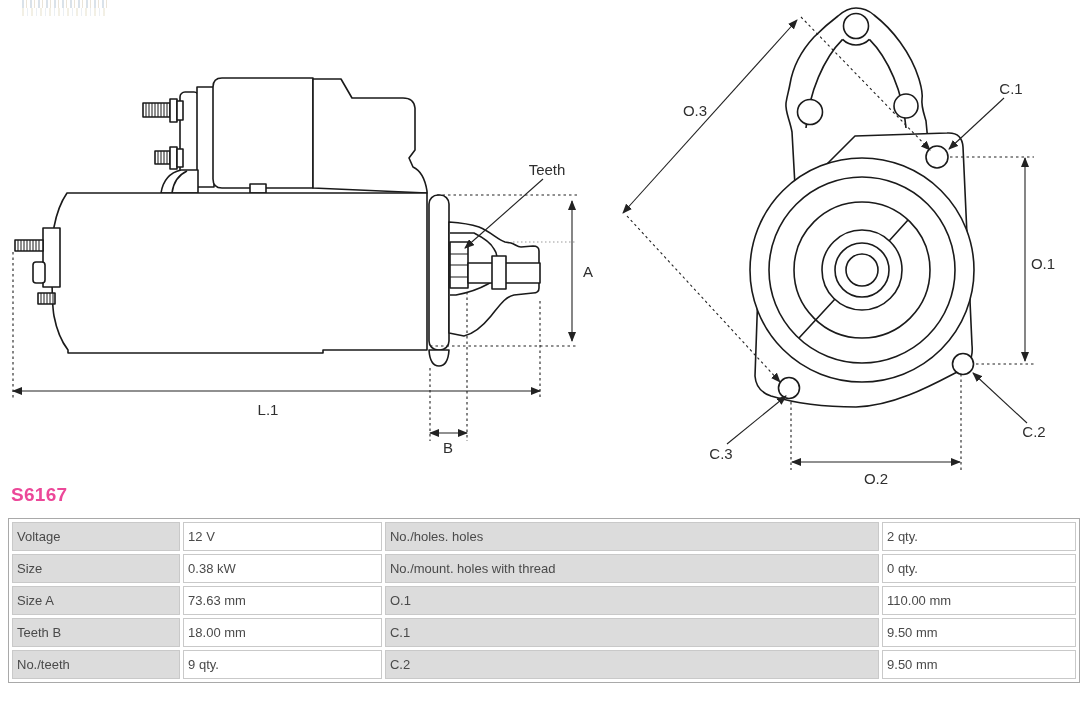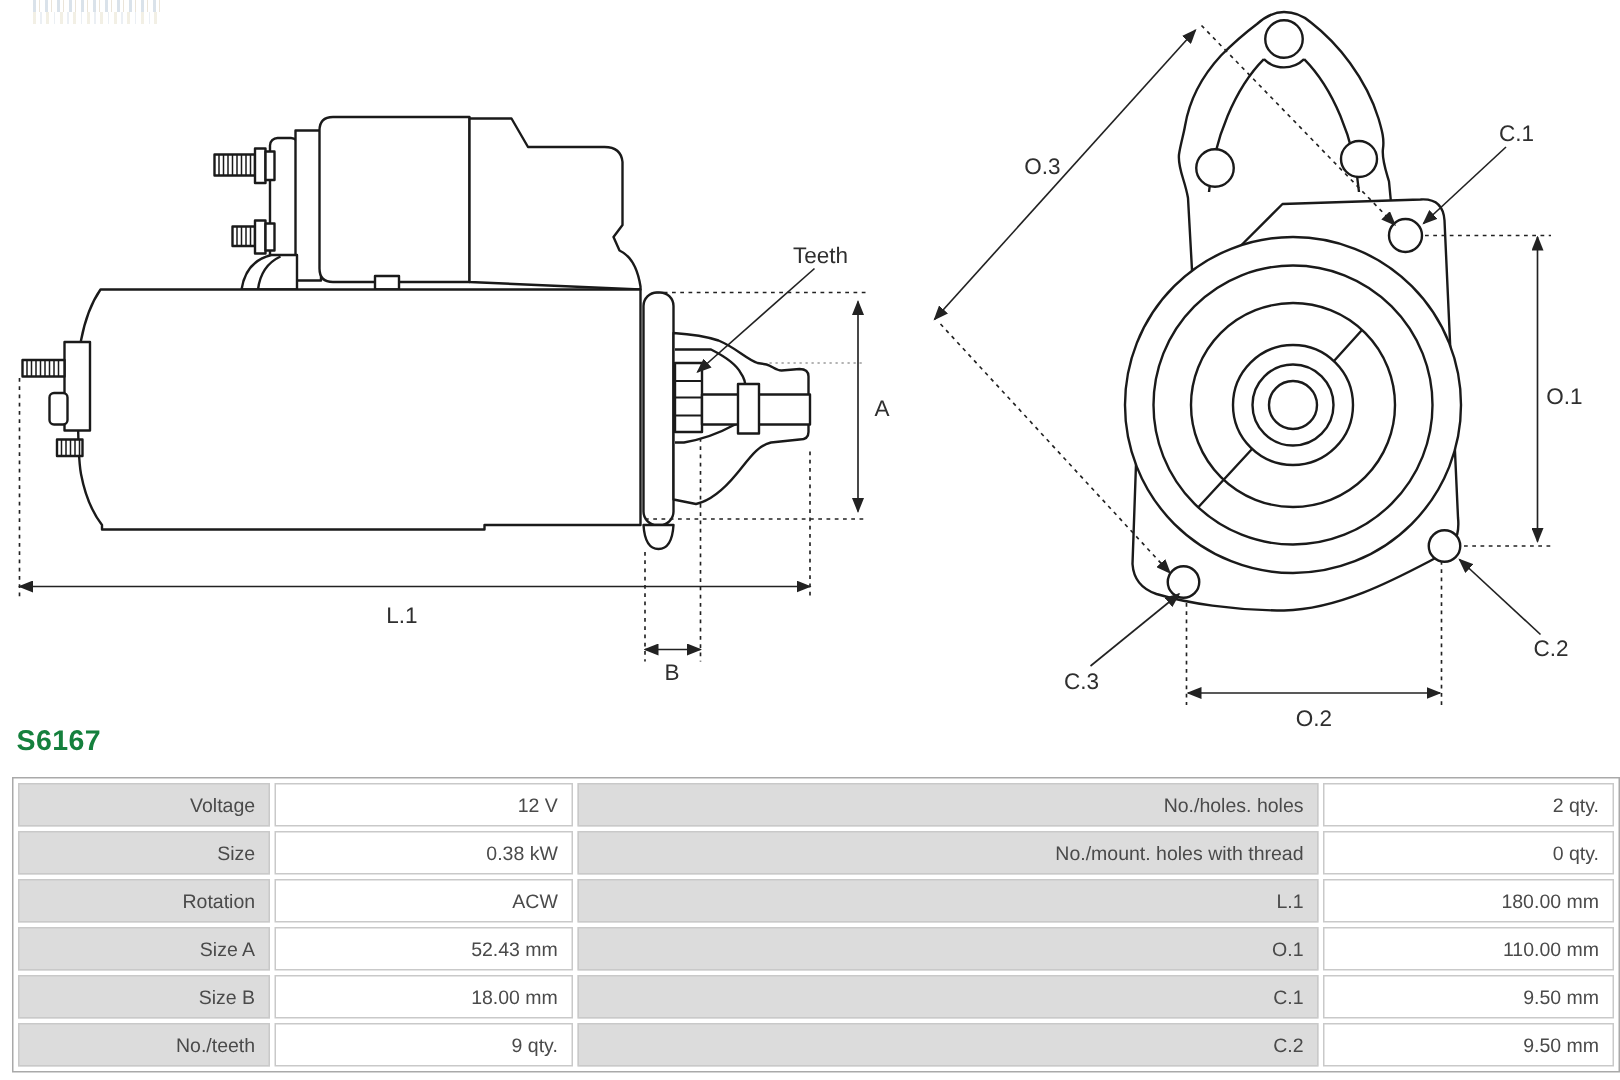--- a/index.html
+++ b/index.html
@@ -5,25 +5,25 @@
   html,body{margin:0;padding:0;background:#fff;}
   #stage{position:relative;width:1080px;height:720px;background:#fff;overflow:hidden;
          font-family:"Liberation Sans",sans-serif;}
   
   .bc1{position:absolute;left:22px;top:0;width:88px;height:8px;opacity:.38;
        background:repeating-linear-gradient(90deg,#9db3c8 0 2px,#fff 2px 4px,#c9b89a 4px 5px,#fff 5px 8px);}
   .bc2{position:absolute;left:22px;top:8px;width:84px;height:8px;opacity:.18;
        background:repeating-linear-gradient(90deg,#b8a96e 0 2px,#fff 2px 5px,#8fa6c0 5px 6px,#fff 6px 9px);}
   #drawing{position:absolute;left:0;top:0;}
   #code-title{position:absolute;left:11px;top:484px;font-size:19px;font-weight:700;
-              color:#15803d;letter-spacing:.3px;}
+              color:#ec4899;letter-spacing:.3px;}
   #spec-wrap{position:absolute;left:8px;top:518px;}
   table.spec{border-collapse:separate;border-spacing:3px;background:#fff;
              border:1px solid #a9a9a9;}
-  table.spec td{height:29px;font-size:13px;color:#4a4a4a;text-align:right;
+  table.spec td{height:29px;font-size:13px;color:#4a4a4a;text-align:left;
                 padding:0 9px 0 4px;border:1px solid #c9c9c9;white-space:nowrap;
                 box-sizing:border-box;}
   td.lbl{background:#dcdcdc;}
   td.val{background:#ffffff;}
   .w1{width:169px;} .w2{width:200px;} .w3{width:497px;} .w4{width:195px;}
   svg text{font-family:"Liberation Sans",sans-serif;font-size:15px;fill:#2f2f2f;}
 </style>
 </head>
 <body>
 
@@ -145,33 +145,27 @@
         <td class="lbl w3">No./holes. holes</td>
         <td class="val w4">2 qty.</td>
       </tr>
       <tr>
         <td class="lbl w1">Size</td>
         <td class="val w2">0.38 kW</td>
         <td class="lbl w3">No./mount. holes with thread</td>
         <td class="val w4">0 qty.</td>
       </tr>
       <tr>
-        <td class="lbl w1">Rotation</td>
-        <td class="val w2">ACW</td>
-        <td class="lbl w3">L.1</td>
-        <td class="val w4">180.00 mm</td>
-      </tr>
-      <tr>
         <td class="lbl w1">Size A</td>
-        <td class="val w2">52.43 mm</td>
+        <td class="val w2">73.63 mm</td>
         <td class="lbl w3">O.1</td>
         <td class="val w4">110.00 mm</td>
       </tr>
       <tr>
-        <td class="lbl w1">Size B</td>
+        <td class="lbl w1">Teeth B</td>
         <td class="val w2">18.00 mm</td>
         <td class="lbl w3">C.1</td>
         <td class="val w4">9.50 mm</td>
       </tr>
       <tr>
         <td class="lbl w1">No./teeth</td>
         <td class="val w2">9 qty.</td>
         <td class="lbl w3">C.2</td>
         <td class="val w4">9.50 mm</td>
       </tr>

